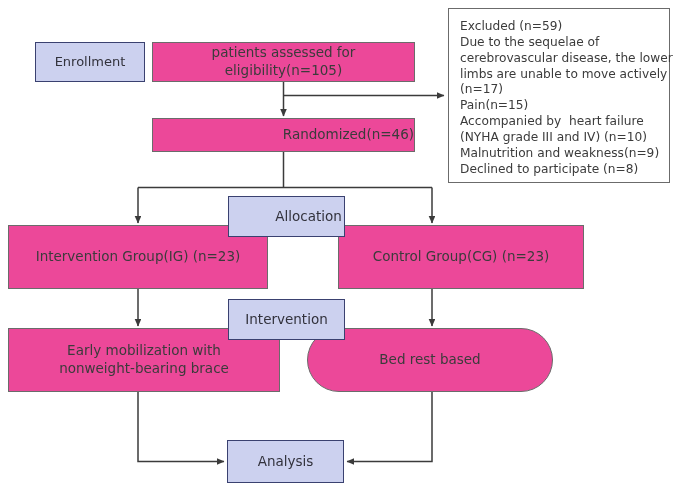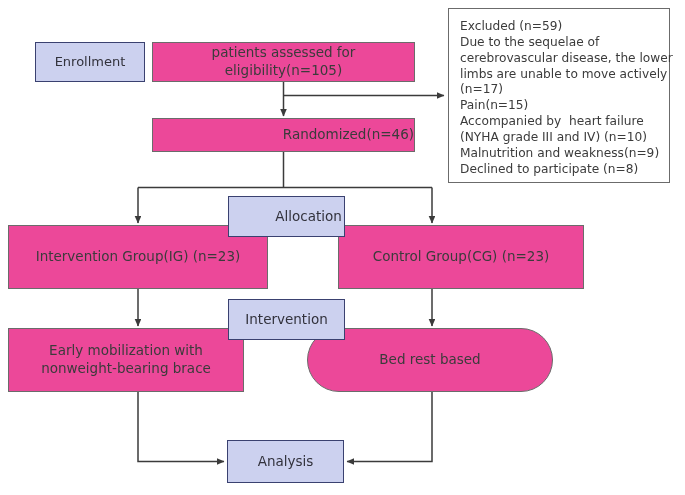--- a/index.html
+++ b/index.html
@@ -120,21 +120,21 @@
     <span>Intervention Group(IG)  (n=23)</span>
   </div>
   <div class="node plain" style="left:307px; top:225px; width:246px; height:64px; font-size:13.5px;margin-left:31px;">
     <span>Control Group(CG)  (n=23)</span>
   </div>
 
   <div class="node phase" style="left:228px; top:196px; width:117px; height:41px; font-size:13.5px;padding-left:44px;">
     <span>Allocation</span>
   </div>
 
-  <div class="node plain" style="left:8px; top:328px; width:236px; height:64px; font-size:13.5px;">
+  <div class="node plain" style="left:8px; top:328px; width:272px; height:64px; font-size:13.5px;">
     <div>
       <span class="ln">Early mobilization with</span>
       <span class="ln">nonweight-bearing brace</span>
     </div>
   </div>
   <div class="node plain" style="left:307px; top:328px; width:246px; height:64px; font-size:13.5px;border-radius:32px;">
     <div>
       <span class="ln">Bed rest based</span>
     </div>
   </div>

